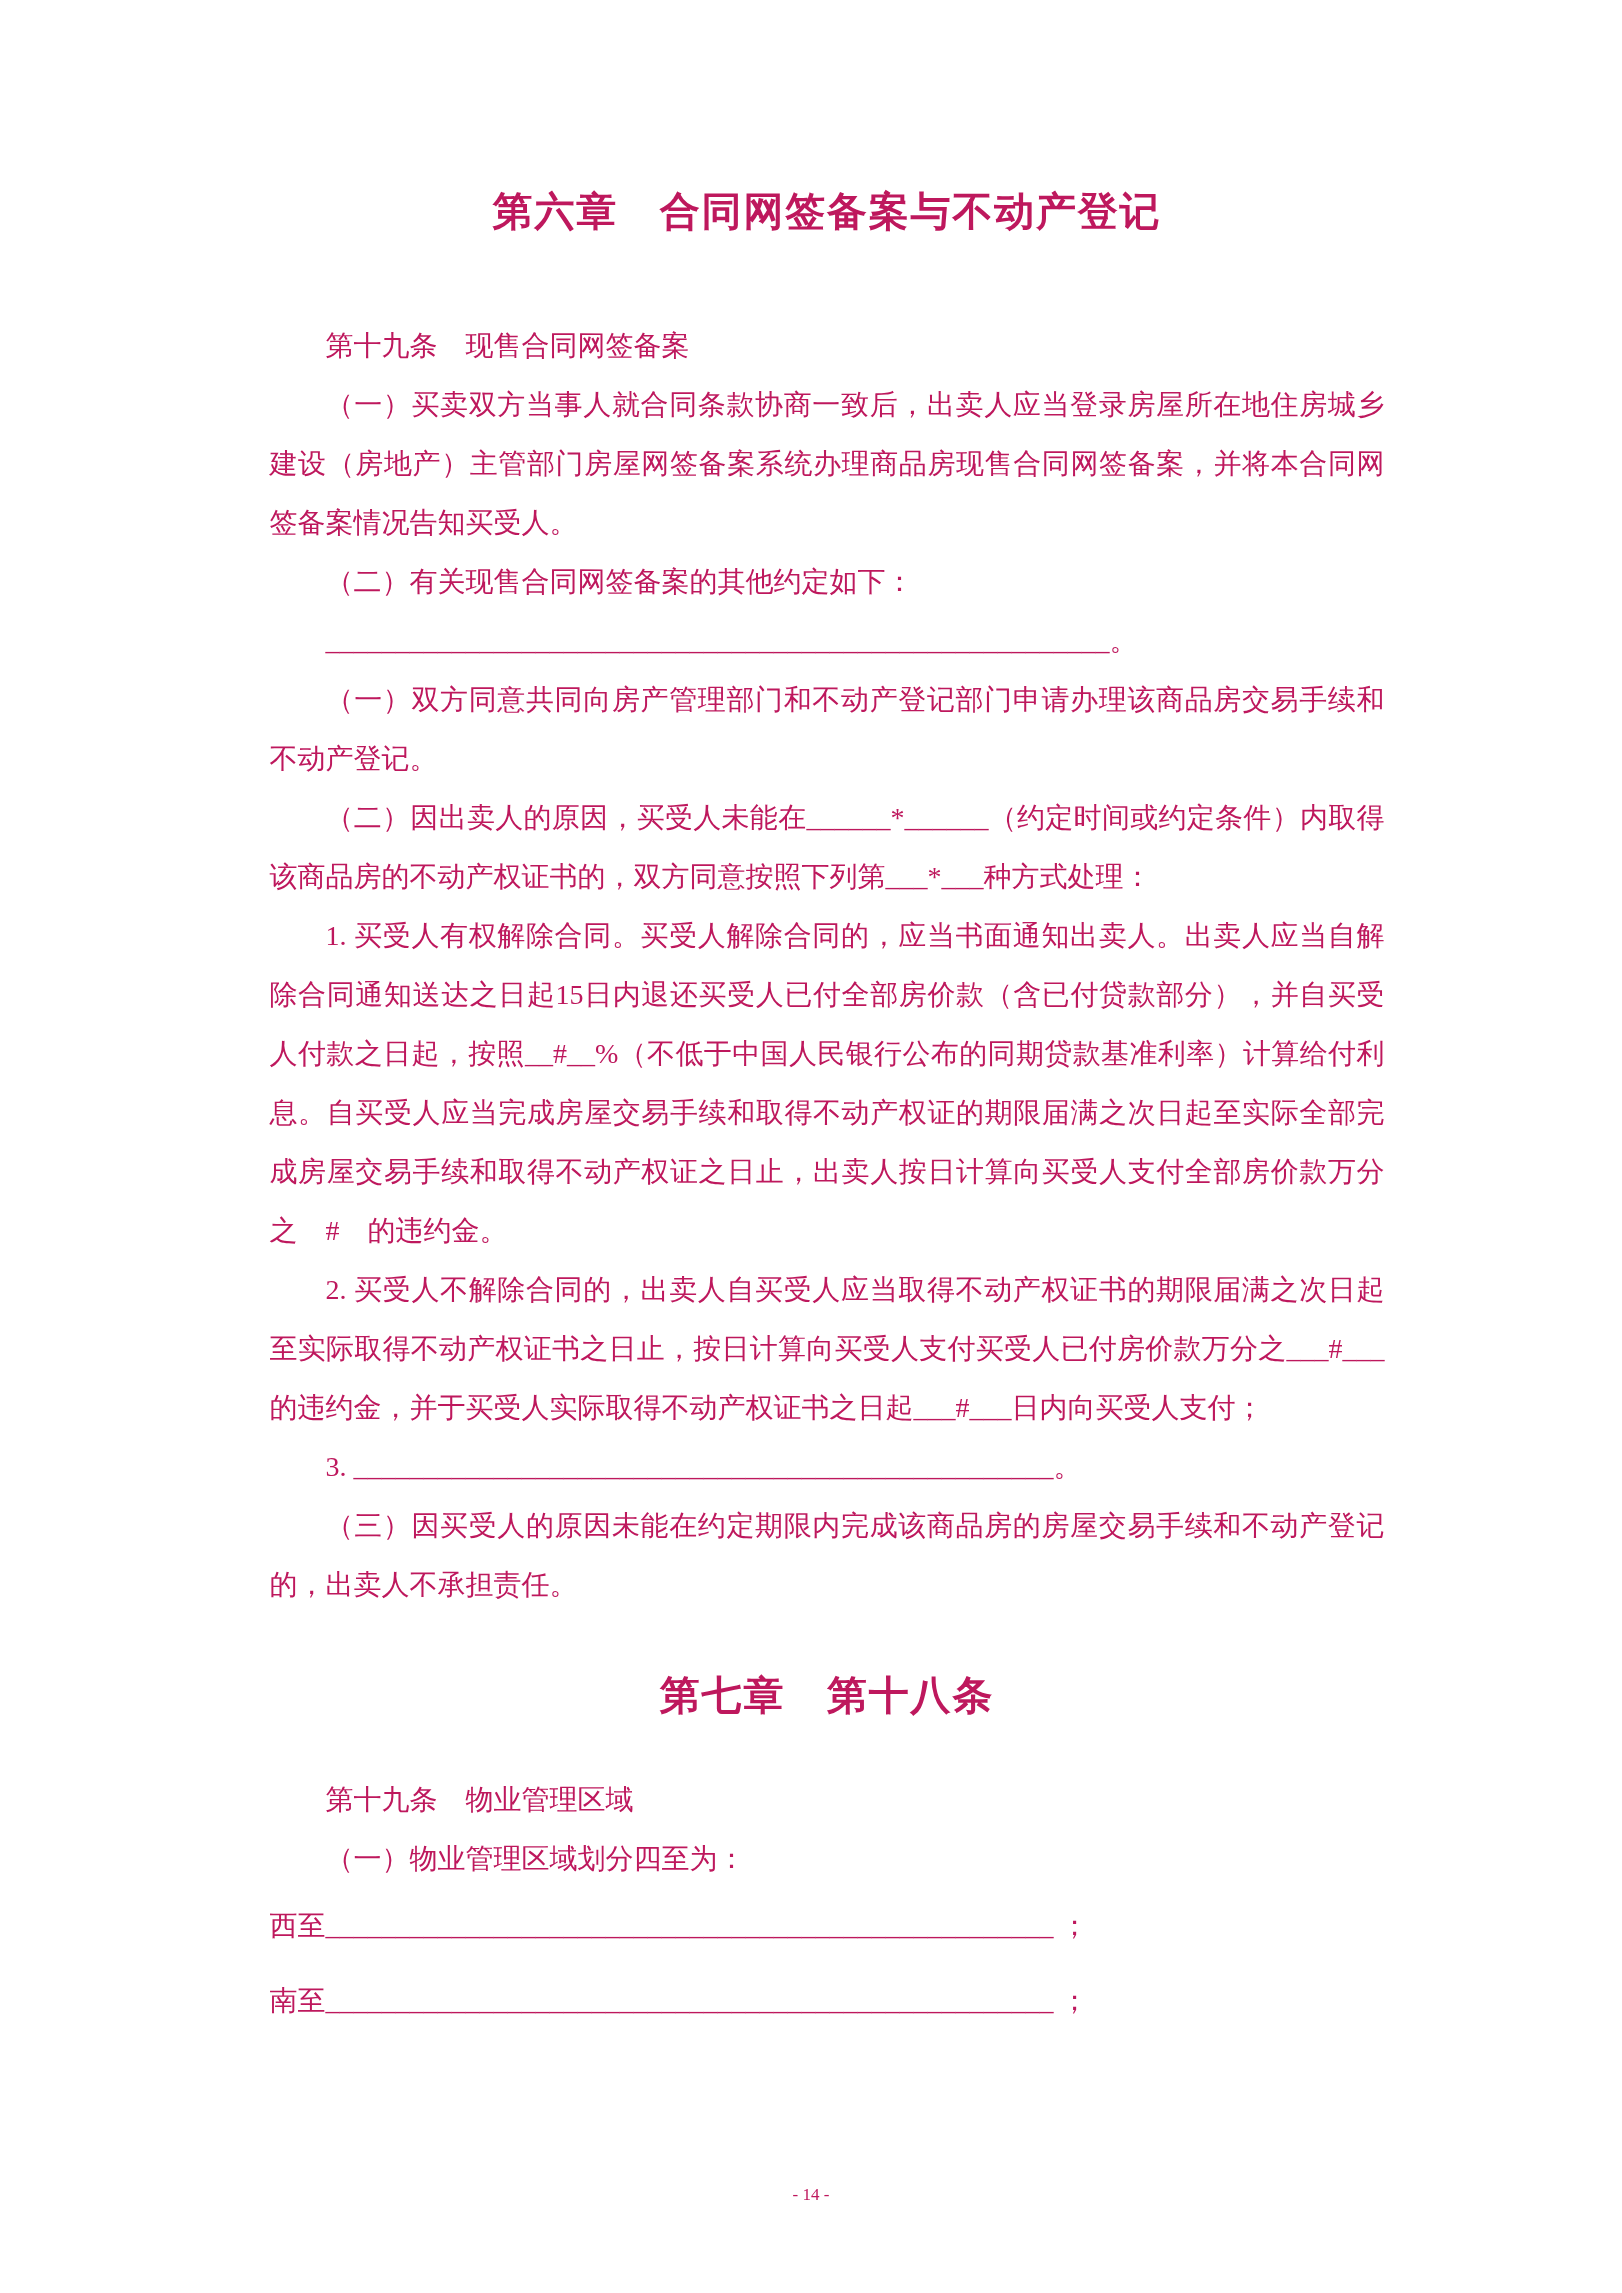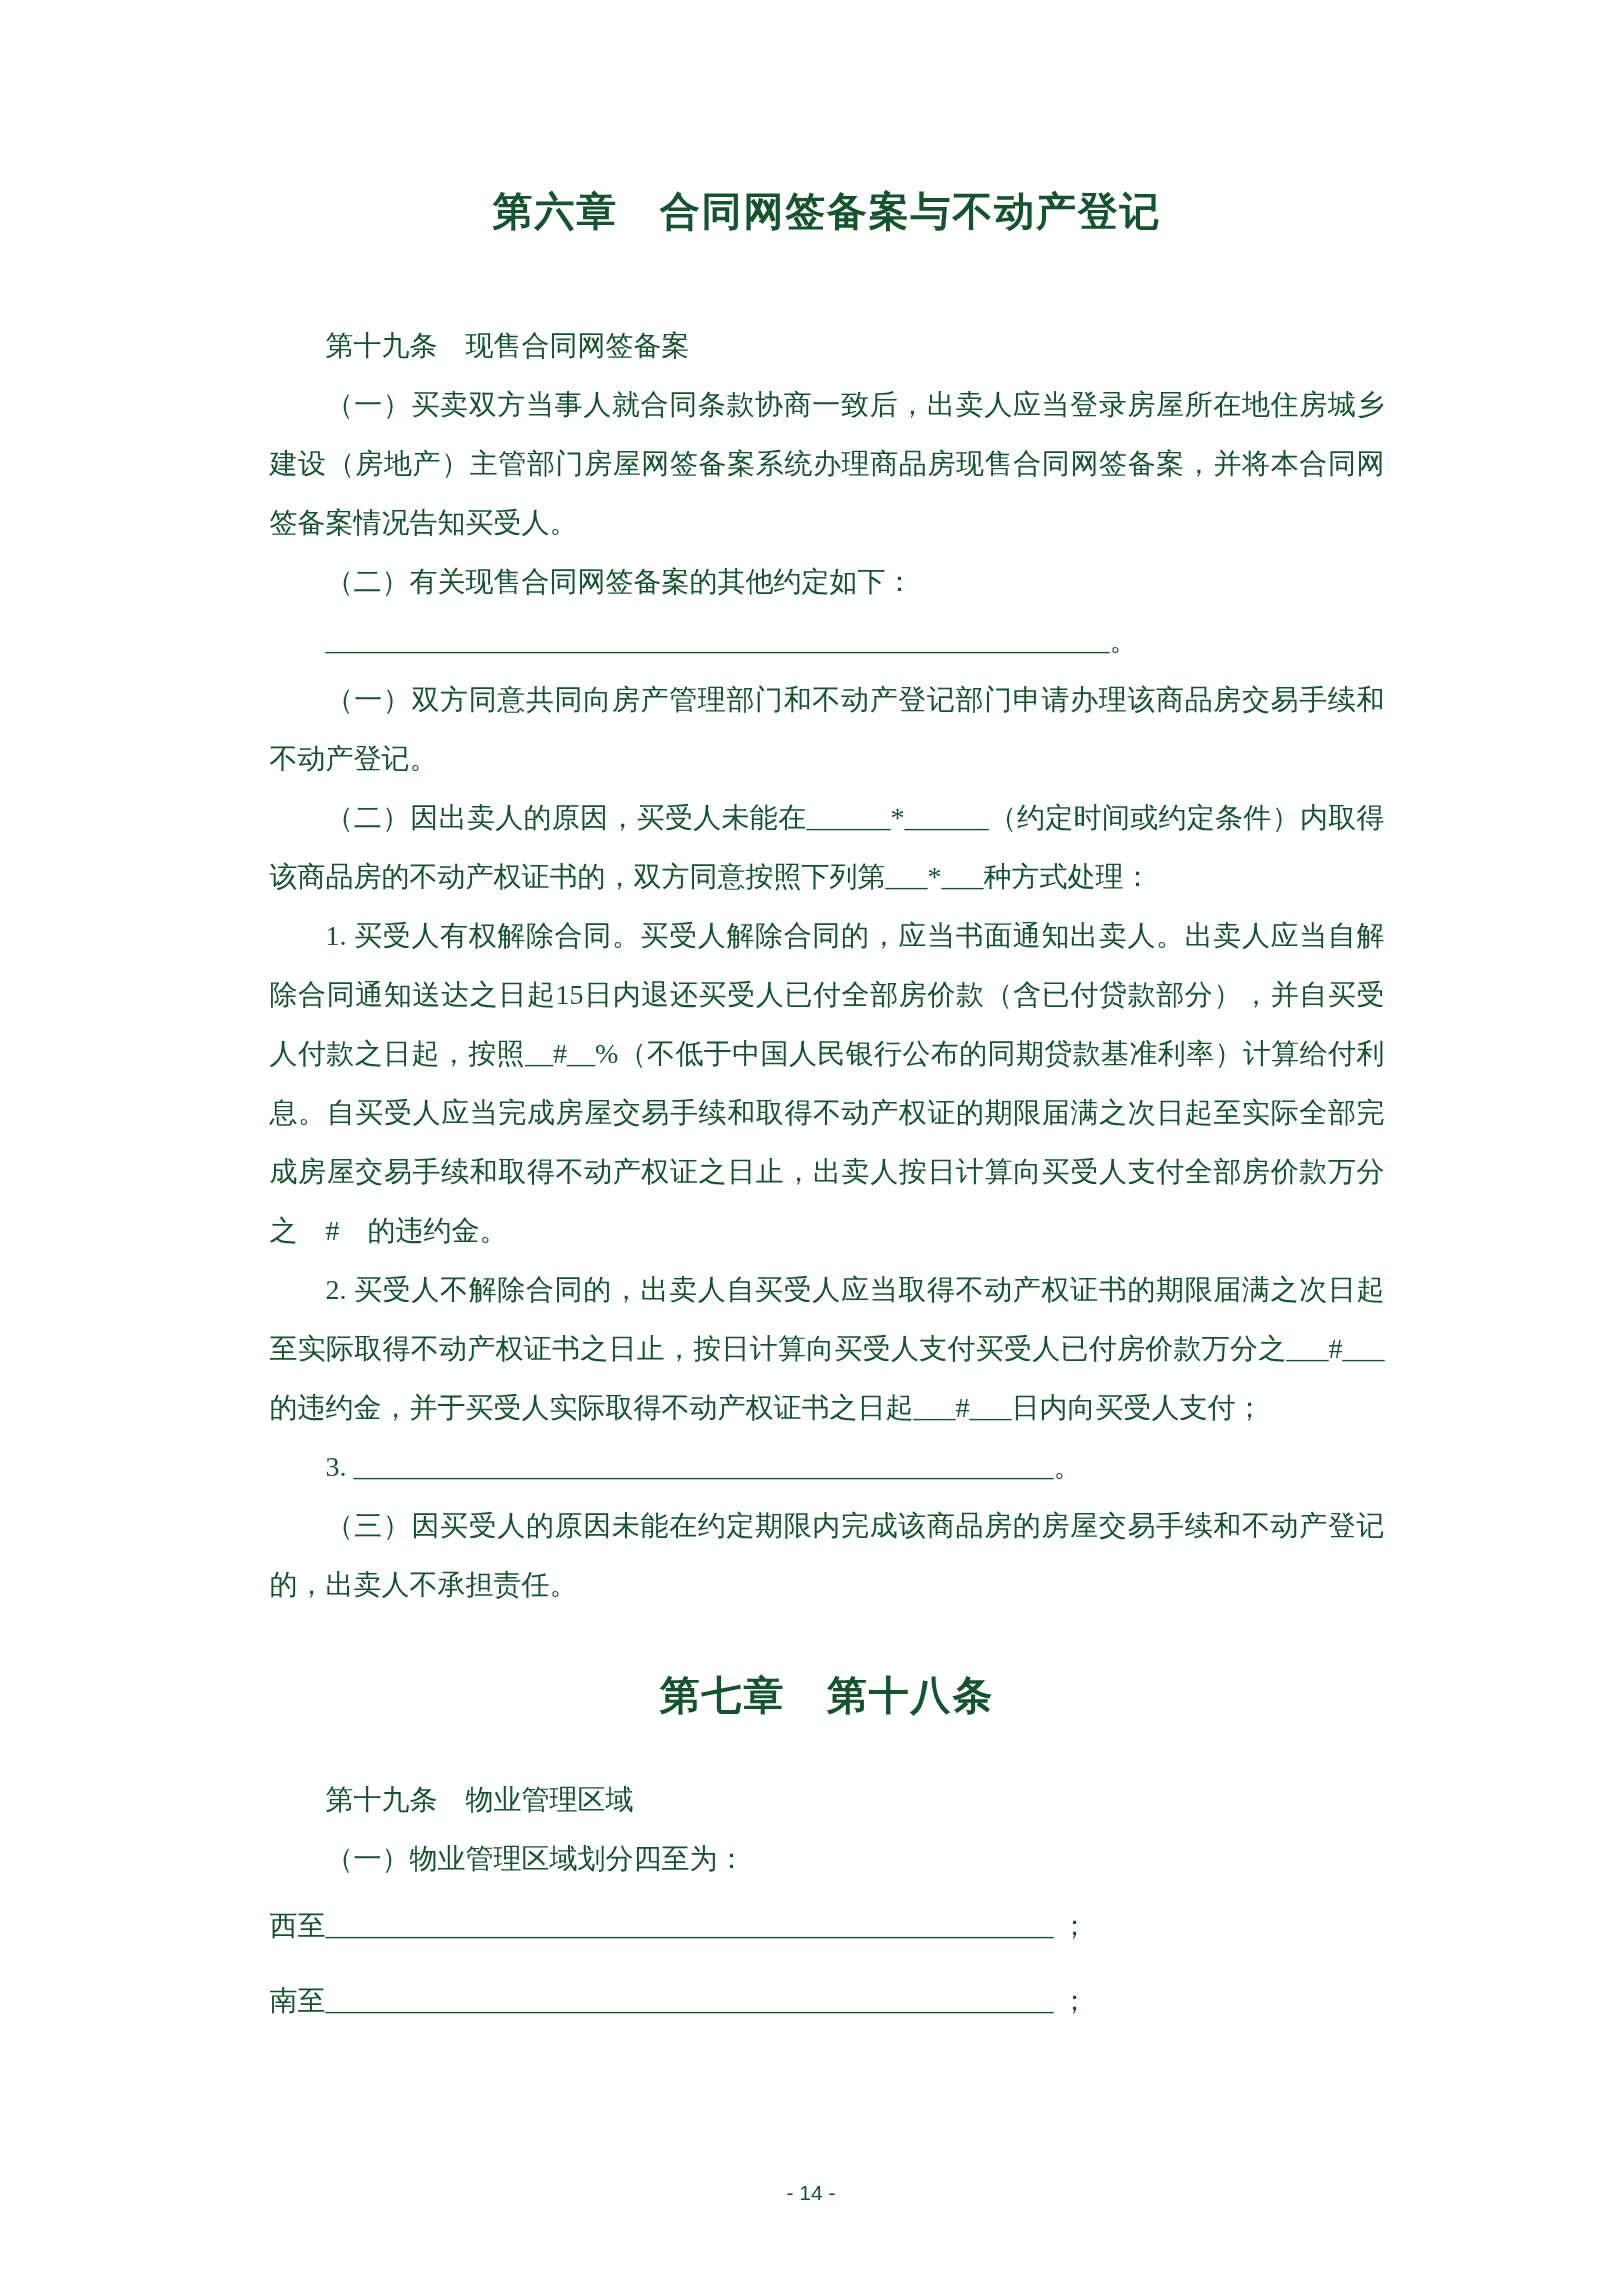--- a/index.html
+++ b/index.html
@@ -3,21 +3,21 @@
 <meta charset="utf-8">
 <style>
   * { margin: 0; padding: 0; box-sizing: border-box; }
   html, body { background: #ffffff; }
   .page {
     position: relative;
     width: 1519px;
     height: 2294px;
     margin: 0 auto;
     background: #ffffff;
-    color: #14532d;
+    color: #be185d;
     font-family: "Liberation Serif", "DejaVu Serif", serif;
     overflow: hidden;
   }
   .content {
     position: absolute;
     left: 218px;
     right: 186px;
     top: 186px;
   }
   .chapter-title {
@@ -37,22 +37,22 @@
     word-break: break-all;
   }
   .indent { text-indent: 2em; }
   .boundary { line-height: 75px; }
   .page-footer {
     position: absolute;
     left: 0;
     width: 100%;
     bottom: 89px;
     text-align: center;
-    font-size: 21px;
-    font-family: Liberation Sans, sans-serif;
+    font-size: 17px;
+    font-family: Liberation Serif, serif;
   }
 </style>
 </head>
 <body>
 
 <div class="page">
   <div class="content">
 
     <h1 class="chapter-title first">第六章　合同网签备案与不动产登记</h1>
 

